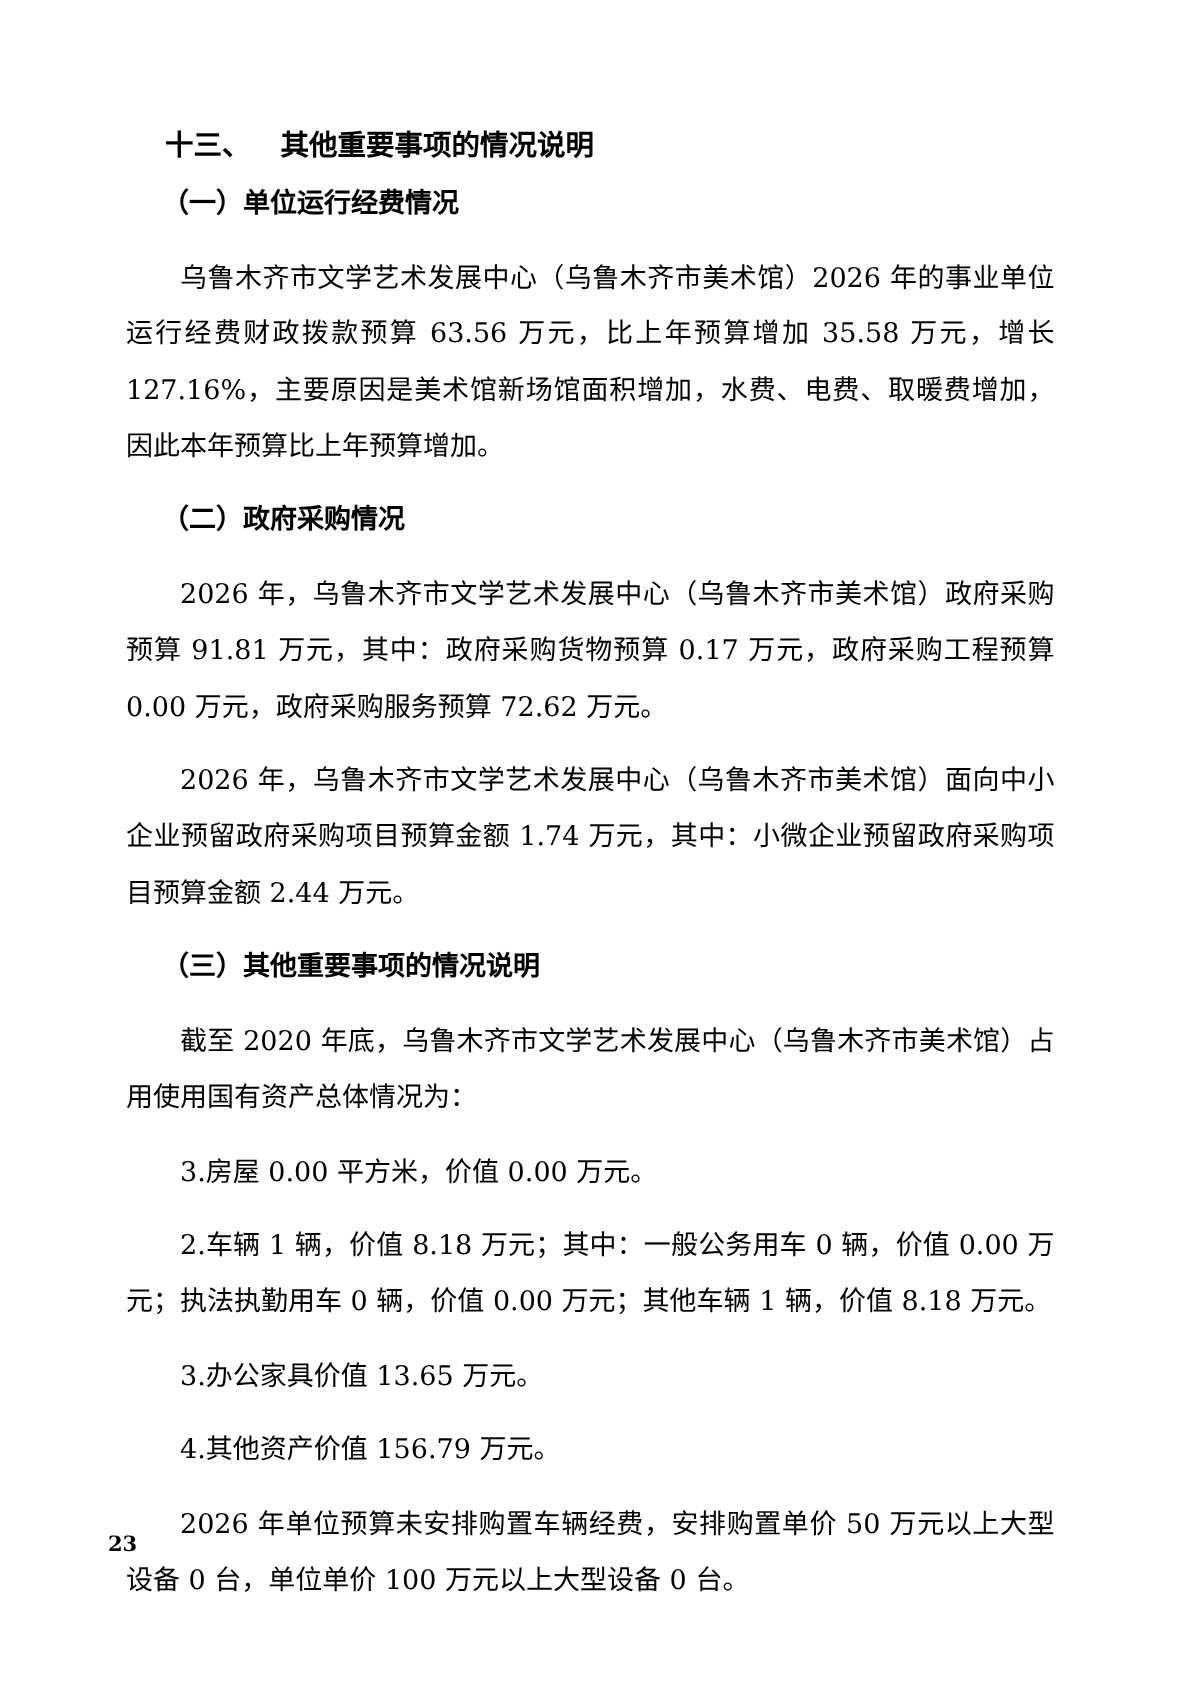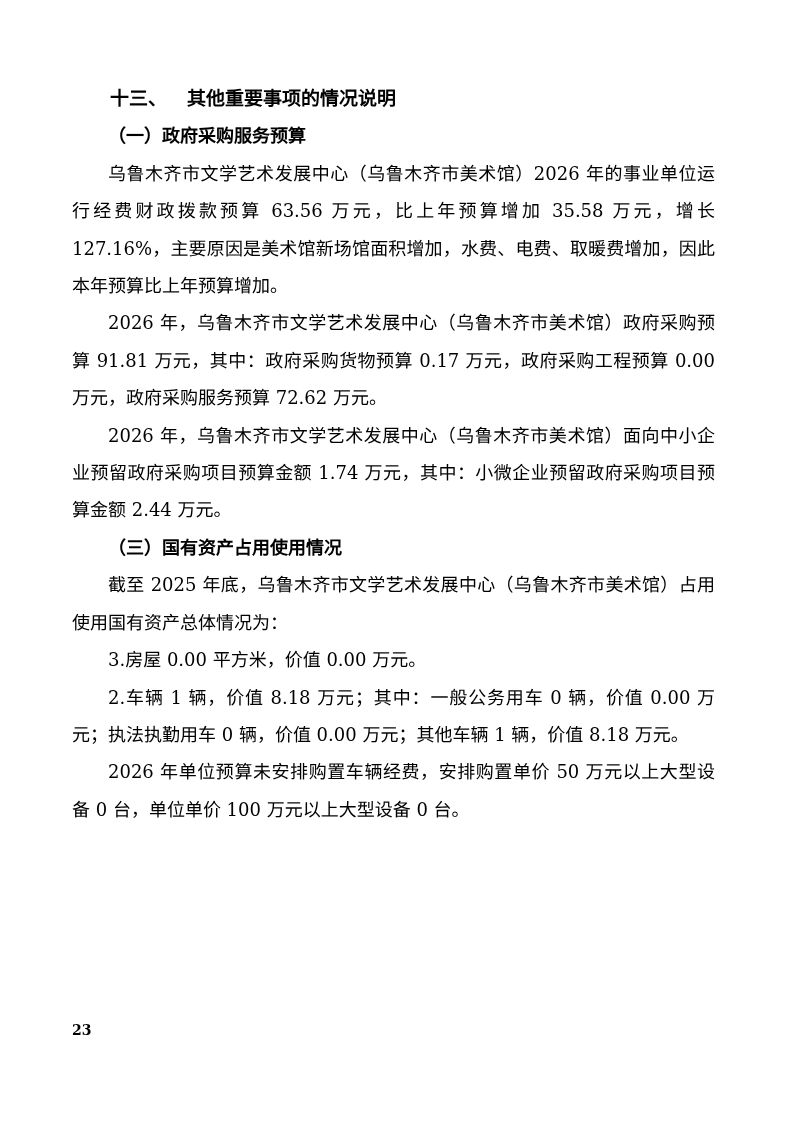--- a/index.html
+++ b/index.html
@@ -21,39 +21,39 @@
     left: 72px;
     top: 80px;
     width: 643px;
     font-family: "DejaVu Serif", "Liberation Serif", serif;
     font-size: 18px;
     line-height: 37.4px;
     text-align: justify;
     text-justify: inter-ideograph;
   }
   .section-heading {
-    font-family: Liberation Serif, serif;
+    font-family: Liberation Mono, monospace;
     font-weight: 700;
     font-size: 19px;
     text-indent: 2em;
     text-align: left;
     white-space: nowrap;
   }
   .section-heading .numeral {
     margin-right: 20px;
   }
   .subheading {
     font-family: "DejaVu Sans", "Liberation Sans", sans-serif;
     font-weight: 700;
     font-size: 18px;
     text-indent: 2em;
     text-align: left;
   }
   .para {
-    margin: 0;
+    margin: 12px;
     text-indent: 2em;
   }
   .page-number {
     position: absolute;
     left: 72px;
     width: 643px;
     top: 1020px;
     text-align: left;
     font-family: "DejaVu Serif", "Liberation Serif", serif;
     font-weight: 700;
@@ -65,28 +65,31 @@
 </head>
 <body>
 
 <div class="page">
   <div class="content">
 
     <div class="section-heading">
       <span class="numeral">十三、</span><span>其他重要事项的情况说明</span>
     </div>
 
-    <div class="subheading">（一）政府采购服务预算</div>
+    <div class="subheading">（一）单位运行经费情况</div>
     <p class="para">乌鲁木齐市文学艺术发展中心（乌鲁木齐市美术馆）2026 年的事业单位运行经费财政拨款预算 63.56 万元，比上年预算增加 35.58 万元，增长 127.16%，主要原因是美术馆新场馆面积增加，水费、电费、取暖费增加，因此本年预算比上年预算增加。</p>
 
+    <div class="subheading">（二）政府采购情况</div>
     <p class="para">2026 年，乌鲁木齐市文学艺术发展中心（乌鲁木齐市美术馆）政府采购预算 91.81 万元，其中：政府采购货物预算 0.17 万元，政府采购工程预算 0.00 万元，政府采购服务预算 72.62 万元。</p>
     <p class="para">2026 年，乌鲁木齐市文学艺术发展中心（乌鲁木齐市美术馆）面向中小企业预留政府采购项目预算金额 1.74 万元，其中：小微企业预留政府采购项目预算金额 2.44 万元。</p>
 
-    <div class="subheading">（三）国有资产占用使用情况</div>
-    <p class="para">截至 2025 年底，乌鲁木齐市文学艺术发展中心（乌鲁木齐市美术馆）占用使用国有资产总体情况为：</p>
+    <div class="subheading">（三）其他重要事项的情况说明</div>
+    <p class="para">截至 2020 年底，乌鲁木齐市文学艺术发展中心（乌鲁木齐市美术馆）占用使用国有资产总体情况为：</p>
     <p class="para">3.房屋 0.00 平方米，价值 0.00 万元。</p>
     <p class="para">2.车辆 1 辆，价值 8.18 万元；其中：一般公务用车 0 辆，价值 0.00 万元；执法执勤用车 0 辆，价值 0.00 万元；其他车辆 1 辆，价值 8.18 万元。</p>
+    <p class="para">3.办公家具价值 13.65 万元。</p>
+    <p class="para">4.其他资产价值 156.79 万元。</p>
     <p class="para">2026 年单位预算未安排购置车辆经费，安排购置单价 50 万元以上大型设备 0 台，单位单价 100 万元以上大型设备 0 台。</p>
 
   </div>
 
   <div class="page-number">23</div>
 </div>
 
 </body></html>

